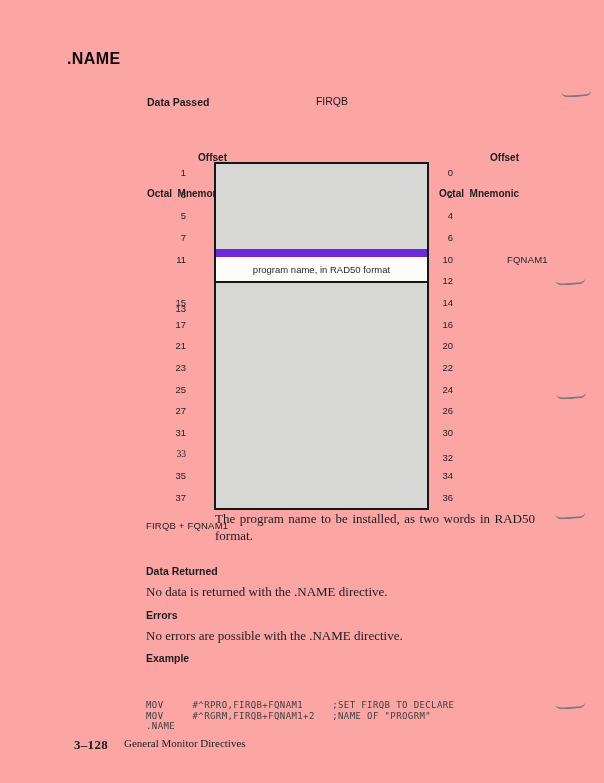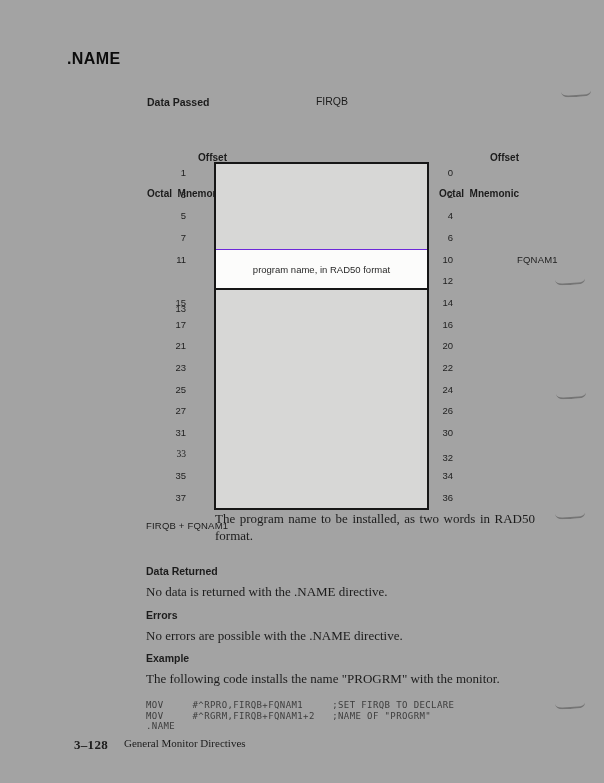--- a/index.html
+++ b/index.html
@@ -1,18 +1,18 @@
 <!DOCTYPE html>
 <html><head>
 <meta charset="utf-8">
 <style>
   html,body { margin:0; padding:0; background:#e8e8e8; }
   .page {
     position:relative; width:604px; height:783px; margin:0 auto;
-    background:#a3a3a3; overflow:hidden;
+    background:#fca5a5; overflow:hidden;
     font-family:"Liberation Serif", serif; color:#1c1c1c;
   }
 
   .title {
     position:absolute; left:67px; top:50px;
     font-family:"Liberation Sans", sans-serif; font-weight:bold;
     font-size:16px; letter-spacing:0.4px; color:#0c0c0c;
   }
 
   .data-passed {
@@ -39,37 +39,37 @@
   }
   .shaded {
     background-color:#d7d7d6;
     background-image:
       radial-gradient(#cbcbca 14%, transparent 15%),
       radial-gradient(#e1e1e0 14%, transparent 15%);
     background-size:4px 4px; background-position:0 0, 2px 2px;
   }
   .seg-top   { height:85px; }
   .seg-white {
-    height:41px; box-sizing:border-box; background:#fcfcfb;
-    border-top:1px solid #6d28d9; border-bottom:2px solid #161616;
+    height:34px; box-sizing:border-box; background:#fcfcfb;
+    border-top:8px solid #6d28d9; border-bottom:2px solid #161616;
     display:flex; align-items:center; justify-content:center;
     font-family:"Liberation Sans", sans-serif; font-size:9.5px; color:#2a2a2a;
   }
   .seg-bottom { flex:1; }
 
   .offset-left {
     position:absolute; left:120px; width:66px; text-align:right;
     font-family:"Liberation Sans", sans-serif; font-size:9.5px; color:#222;
   }
   .offset-right {
     position:absolute; left:405px; display:flex;
     font-family:"Liberation Sans", sans-serif; font-size:9.5px; color:#222;
   }
   .offset-right .num { width:48px; text-align:right; }
-  .offset-right .mn  { margin-left:18px; letter-spacing:0.2px;padding-left:46px; }
+  .offset-right .mn  { margin-left:8px; letter-spacing:0.2px;padding-left:46px; }
 
   .def-term {
     position:absolute; left:146px; top:520px;
     font-family:"Liberation Sans", sans-serif; font-size:9.5px; letter-spacing:0.2px;
   }
   .def-desc {
     position:absolute; left:215px; top:511px; width:320px;
     font-size:13px; line-height:16.5px; text-align:justify;
   }
   .def-desc::after { content:""; display:inline-block; width:100%; }
@@ -194,21 +194,20 @@
   <div class="def-term">FIRQB + FQNAM1</div>
   <div class="def-desc">The program name to be installed, as two words in RAD50 format.</div>
 
   <div class="sec-heading" style="top:565px">Data Returned</div>
   <div class="sec-body" style="top:584px">No data is returned with the .NAME directive.</div>
 
   <div class="sec-heading" style="top:609px">Errors</div>
   <div class="sec-body" style="top:628px">No errors are possible with the .NAME directive.</div>
 
   <div class="sec-heading" style="top:652px">Example</div>
-  <div class="sec-body" style="top:671px">The following code installs the name "PROGRM" with the monitor.</div>
 
   <pre class="code" id="code-block">MOV     #^RPRO,FIRQB+FQNAM1     ;SET FIRQB TO DECLARE
 MOV     #^RGRM,FIRQB+FQNAM1+2   ;NAME OF "PROGRM"
 .NAME</pre>
 
   <div class="footer-num">3–128</div>
   <div class="footer-text">General Monitor Directives</div>
 
   <div class="curl" style="left:561px; top:86px;"></div>
   <div class="curl" style="left:555px; top:274px;"></div>

